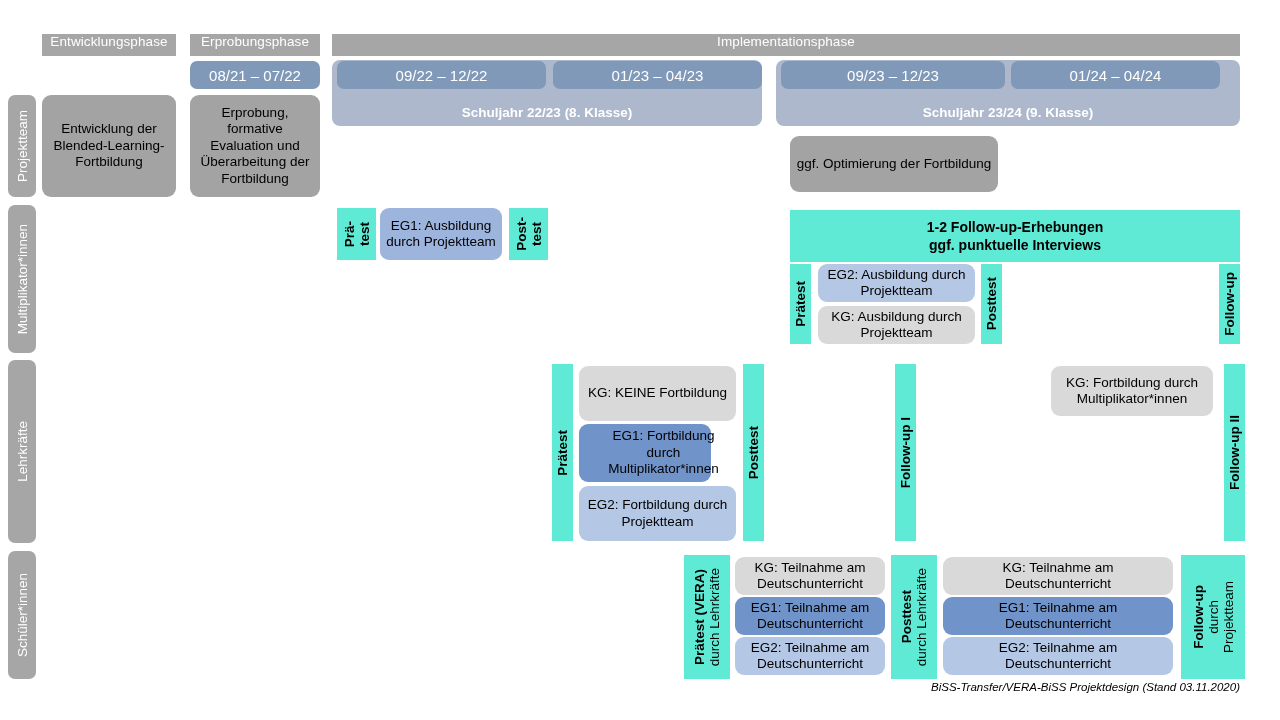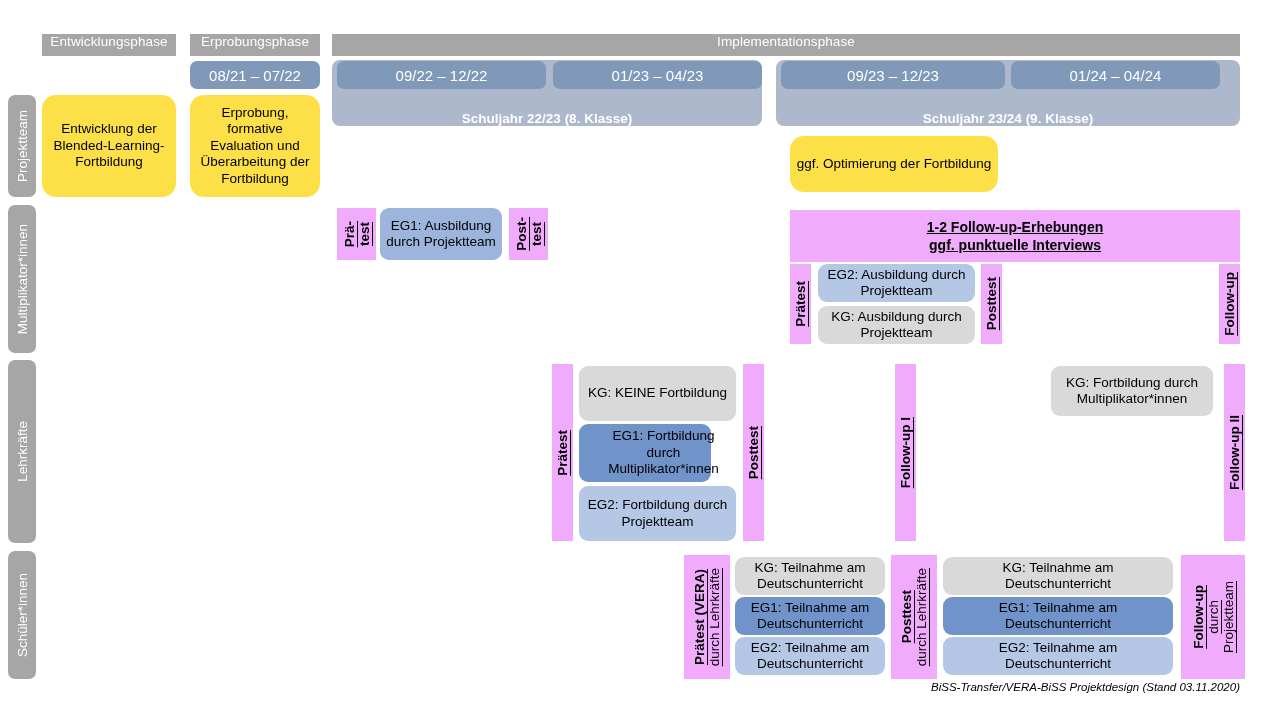--- a/index.html
+++ b/index.html
@@ -31,20 +31,21 @@
     border-radius: 7px;
     display: flex; align-items: center; justify-content: center;
   }
   .schuljahr-band {
     background: #adb8cc;
     color: #ffffff;
     font-size: 13.5px;
     font-weight: bold;
     border-radius: 8px;
     display: flex; align-items: flex-end; justify-content: center;
+    padding-bottom: 6px;
   }
 
   
   .actor {
     background: #a6a6a6;
     color: #ffffff;
     border-radius: 7px;
     font-size: 13.5px;
     display: flex; align-items: center; justify-content: center;
   }
@@ -57,32 +58,31 @@
   
   .box {
     border-radius: 9px;
     display: flex; align-items: center; justify-content: center;
     text-align: center;
     font-size: 13.5px;
     color: #000000;
     line-height: 1.22;
     padding: 2px 6px;
   }
-  .box.gray  { background: #fde047; border-radius: 14px; }
+  .box.gray  { background: #a3a3a3; }
   .box.gray2 { background: #d9d9d9; }
   .box.blue-dark { background: #7093c9; }
   .box.blue-mid  { background: #9db4dc; }
   .box.blue-light{ background: #b4c7e4; }
 
   
   .green {
-    background: #f0abfc;
+    background: #5eead4;
     display: flex; align-items: center; justify-content: center;
     gap: 0px;
-    text-decoration: underline;
   }
   .green .vtxt {
     writing-mode: vertical-rl;
     transform: rotate(180deg);
     white-space: nowrap;
     font-size: 13.5px;
     color: #000000;
   }
   .green .vtxt.b { font-weight: bold; }
   .green.wide-h {

